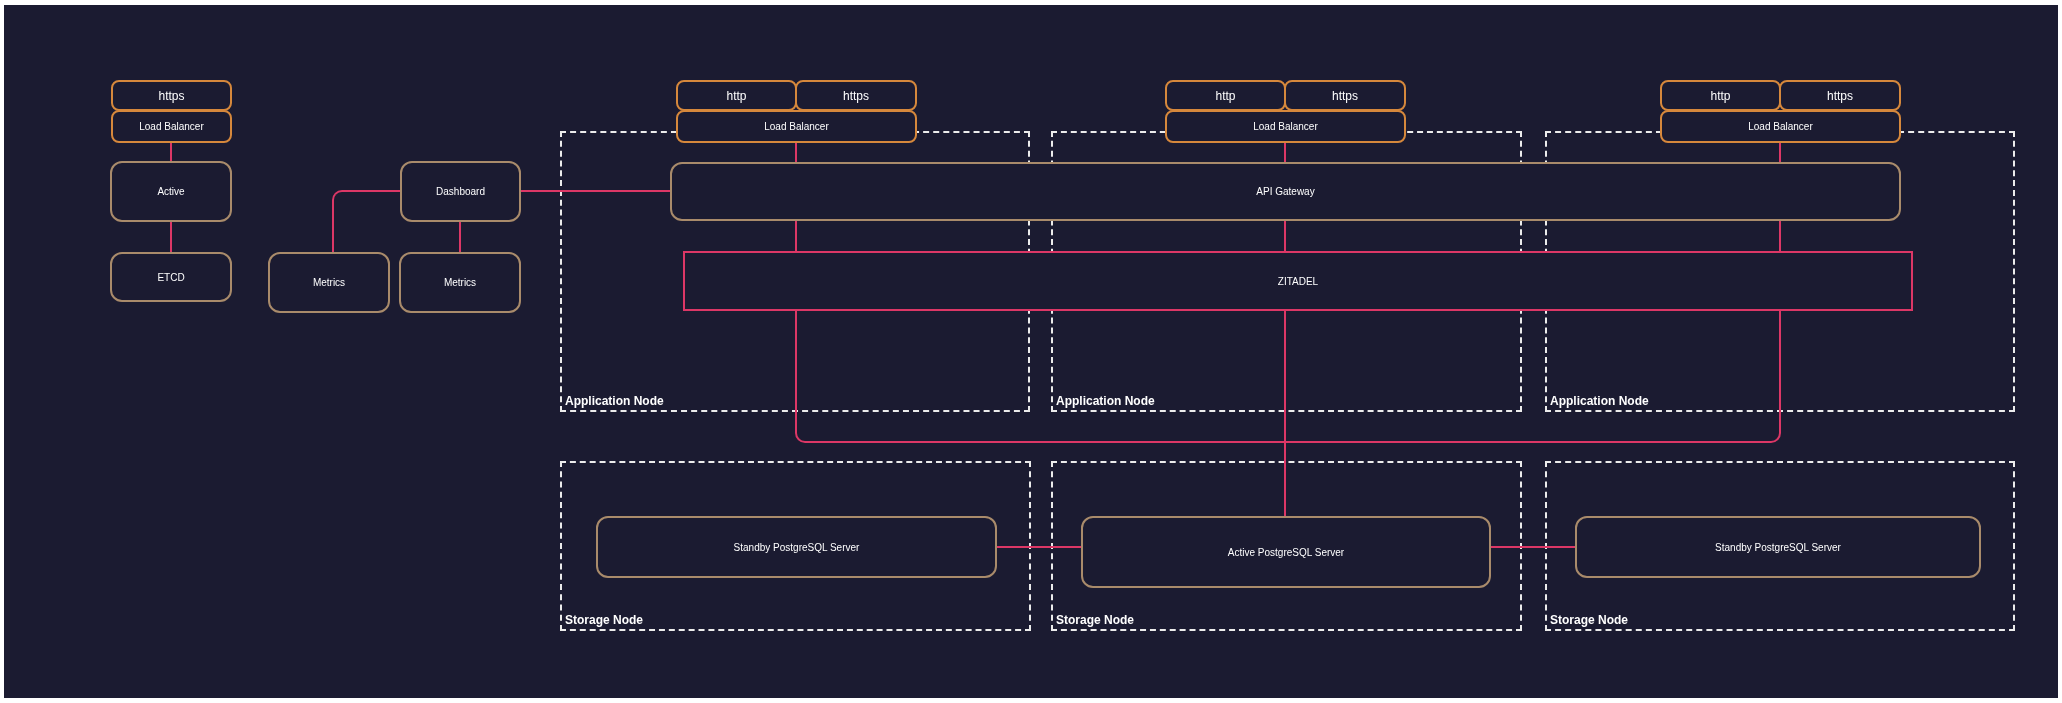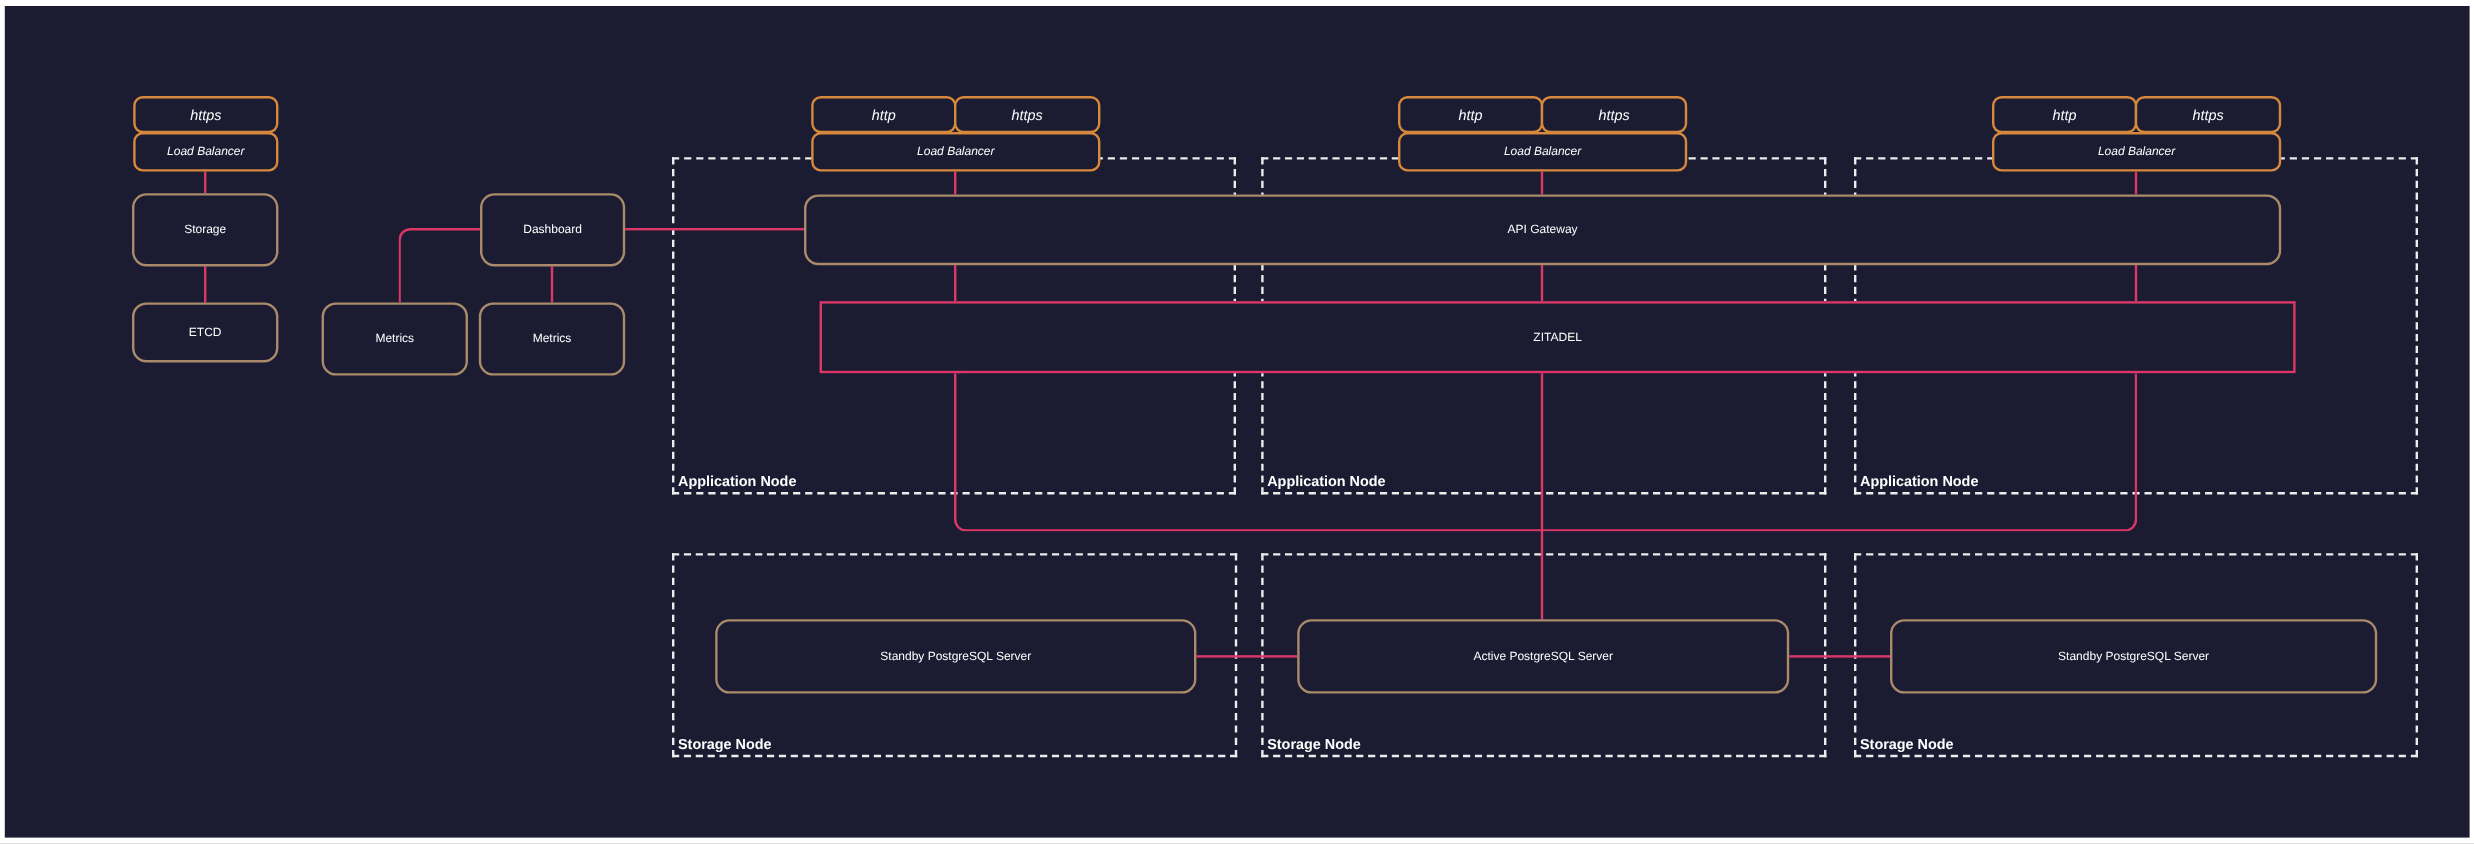--- a/index.html
+++ b/index.html
@@ -12,21 +12,21 @@
     --text:#ffffff;
   }
   html,body{margin:0;padding:0;}
   body{font-family:"Liberation Sans", sans-serif; background:var(--frame-bg,#fff);}
   .page{position:relative; width:2062px; height:703px; background:var(--frame-bg,#fff); overflow:hidden;}
   .canvas{position:absolute; left:4px; top:5px; width:2054px; height:693px; background:var(--canvas-bg,#1b1b31); z-index:0;}
   .region{position:absolute; border:2px dashed var(--dashed-border,#ececec); box-sizing:border-box; z-index:1;text-decoration:underline;}
   .region-label{position:absolute; left:3px; bottom:2px; font-size:12px; font-weight:bold; color:var(--text,#fff); white-space:nowrap;}
   .box{position:absolute; display:flex; align-items:center; justify-content:center; box-sizing:border-box;
        background:var(--canvas-bg,#1b1b31); color:var(--text,#fff); font-size:10px; z-index:3; white-space:nowrap;}
-  .orange{border:2px solid var(--orange-border,#d6883c); border-radius:8px;font-style:italic;}
+  .orange{border:2px solid var(--orange-border,#d6883c); border-radius:8px;}
   .proto{font-size:12px;}
   .tan{border:2px solid var(--tan-border,#a98b6b); border-radius:12px;}
   .pinkbox{border:2px solid var(--pink-line,#dc3766); border-radius:0;margin-left:12px;}
   .seg{position:absolute; background:var(--pink-line,#dc3766); z-index:2;}
   .elbow{position:absolute; box-sizing:border-box; z-index:2; background:transparent;}
   .elbow-tl{border-left:2px solid var(--pink-line,#dc3766); border-top:2px solid var(--pink-line,#dc3766); border-top-left-radius:10px;}
   .elbow-bl{border-left:2px solid var(--pink-line,#dc3766); border-bottom:2px solid var(--pink-line,#dc3766); border-bottom-left-radius:10px;}
   .elbow-br{border-right:2px solid var(--pink-line,#dc3766); border-bottom:2px solid var(--pink-line,#dc3766); border-bottom-right-radius:10px;}
 </style>
 </head>
@@ -83,25 +83,25 @@
   <div class="box orange" style="left:676px;top:110px;width:241px;height:33px;">Load Balancer</div>
 
   <div class="box orange proto" style="left:1165px;top:80px;width:121px;height:31px;">http</div>
   <div class="box orange proto" style="left:1284px;top:80px;width:122px;height:31px;">https</div>
   <div class="box orange" style="left:1165px;top:110px;width:241px;height:33px;">Load Balancer</div>
 
   <div class="box orange proto" style="left:1660px;top:80px;width:121px;height:31px;">http</div>
   <div class="box orange proto" style="left:1779px;top:80px;width:122px;height:31px;">https</div>
   <div class="box orange" style="left:1660px;top:110px;width:241px;height:33px;">Load Balancer</div>
 
-  <div class="box tan" style="left:110px;top:161px;width:122px;height:61px;">Storage</div>
+  <div class="box tan" style="left:110px;top:161px;width:122px;height:61px;">Active</div>
   <div class="box tan" style="left:110px;top:252px;width:122px;height:50px;">ETCD</div>
   <div class="box tan" style="left:400px;top:161px;width:121px;height:61px;text-align:center;">Dashboard</div>
   <div class="box tan" style="left:268px;top:252px;width:122px;height:61px;">Metrics</div>
   <div class="box tan" style="left:399px;top:252px;width:122px;height:61px;">Metrics</div>
 
   <div class="box tan" style="left:670px;top:162px;width:1231px;height:59px;text-align:right;">API Gateway</div>
   <div class="box pinkbox" style="left:671px;top:251px;width:1230px;height:60px;">ZITADEL</div>
 
   <div class="box tan" style="left:596px;top:516px;width:401px;height:62px;">Standby PostgreSQL Server</div>
-  <div class="box tan" style="left:1081px;top:516px;width:410px;height:62px;">Active PostgreSQL Server</div>
+  <div class="box tan" style="left:1081px;top:516px;width:410px;height:72px;">Active PostgreSQL Server</div>
   <div class="box tan" style="left:1575px;top:516px;width:406px;height:62px;">Standby PostgreSQL Server</div>
 </div>
 
 </body></html>

